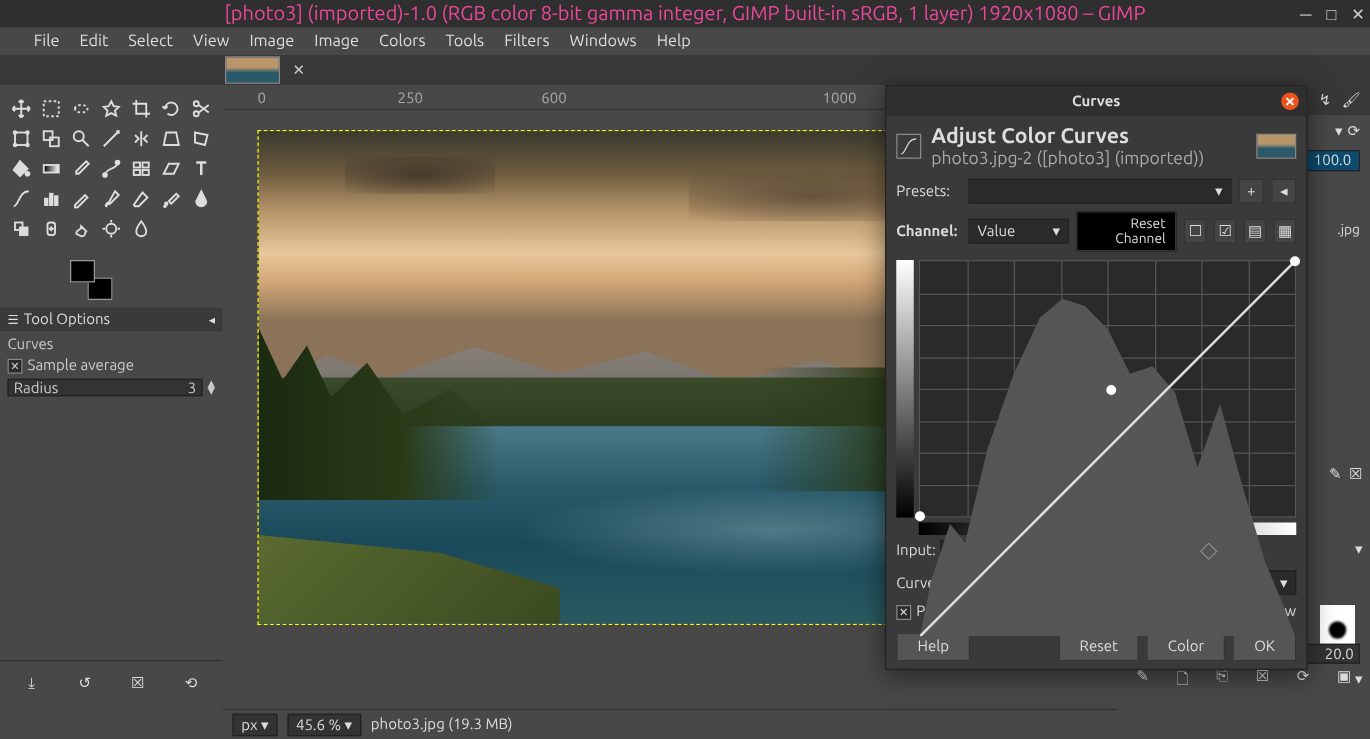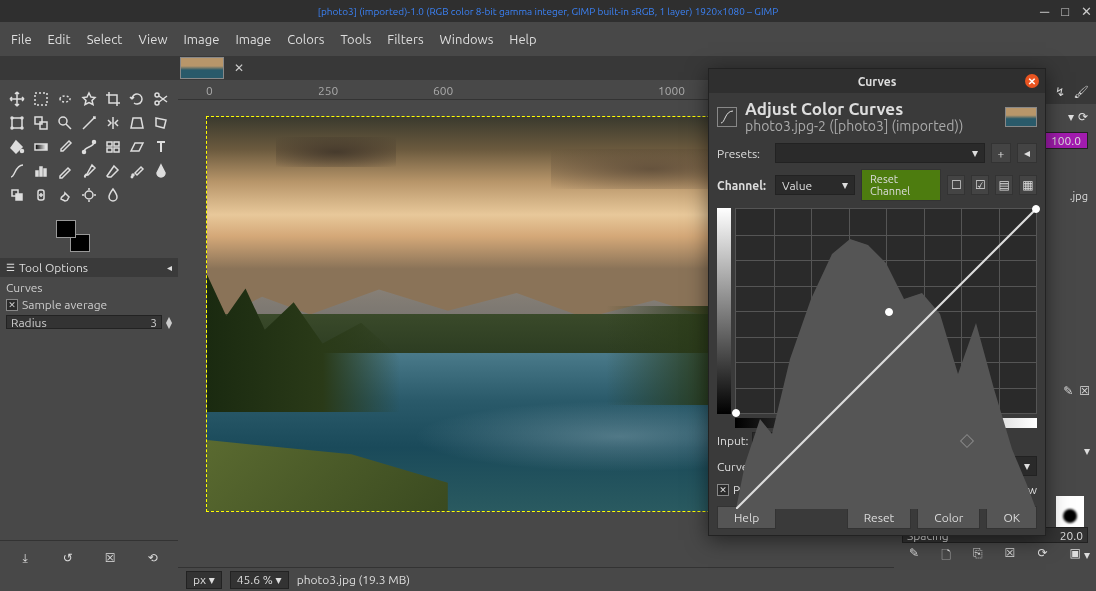--- a/index.html
+++ b/index.html
@@ -1,21 +1,21 @@
 <!DOCTYPE html>
 <html><head>
 <meta charset="utf-8">
 <style>
 * { margin: 0; padding: 0; box-sizing: border-box; font-family: "Segoe UI", Ubuntu, Arial, sans-serif; font-size: 12px; }
 body { background: #484848; color: #ddd; width: 1096px; height: 591px; overflow: hidden; position: relative; }
 .titlebar { height: 22px; background: #2f2f2f; display: flex; align-items: center; justify-content: center; position: relative; }
-.titlebar-text { color: #3b82f6; font-size: 10px; }
+.titlebar-text { color: #ec4899; font-size: 16px; }
 .titlebar-controls { position: absolute; right: 4px; display: flex; gap: 12px; }
 .titlebar-controls span { color: #ccc; cursor: pointer; font-size: 13px; }
-.menubar { height: 34px; background: #484848; display: flex; align-items: center; gap: 2px; padding: 0 4px; }
+.menubar { height: 22px; background: #484848; display: flex; align-items: center; gap: 2px; padding: 0 20px; }
 .menubar span { padding: 2px 7px; color: #ddd; cursor: pointer; font-size: 13px; }
 .toolbar-top { height: 24px; background: #383838; display: flex; align-items: center; padding-left: 180px; gap: 6px; position: relative; }
 .image-thumb { width: 44px; height: 22px; background: #666; border: 1px solid #888; }
 .thumb-close { color: #ccc; padding: 0 4px; cursor: pointer; }
 .main-area { display: flex; height: 495px; }
 .left-panel { width: 178px; background: #484848; display: flex; flex-direction: column; }
 .toolbox { padding: 8px 6px; display: grid; grid-template-columns: repeat(7, 22px); gap: 2px; }
 .tool-btn { width: 22px; height: 22px; display: flex; align-items: center; justify-content: center; cursor: pointer; color: #ddd; }
 .tool-btn svg { width: 16px; height: 16px; stroke: #ddd; fill: none; stroke-width: 1.5; }
 .color-swatches { margin: 6px 0 6px 56px; width: 34px; height: 32px; position: relative; }
@@ -56,21 +56,21 @@
 .dlg-header { display: flex; padding: 6px 8px; gap: 8px; align-items: center; }
 .dlg-header-icon { width: 20px; height: 20px; border: 1px solid #888; display: flex; align-items: center; justify-content: center; }
 .dlg-header-text { flex: 1; }
 .dlg-header-title { font-weight: 600; font-size: 17px; }
 .dlg-header-sub { font-size: 14px; color: #aaa; }
 .dlg-header-thumb { width: 32px; height: 20px; background: #654; border: 1px solid #888; }
 .dlg-row { display: flex; align-items: center; padding: 3px 8px; gap: 6px; font-size: 11px; }
 .dlg-label { min-width: 52px; }
 .dlg-select { flex: 1; background: #2a2a2a; border: 1px solid #222; padding: 2px 6px; display: flex; justify-content: space-between; align-items: center; cursor: pointer; height: 20px; }
 .dlg-select.small { flex: 0 0 80px; }
-.dlg-btn { background: #4d7c0f; border: 1px solid #333; padding: 3px 8px; cursor: pointer; font-size: 11px; }
+.dlg-btn { background: #000000; border: 1px solid #333; padding: 3px 8px; cursor: pointer; font-size: 11px; text-align: right; }
 .dlg-iconbtn { width: 20px; height: 20px; background: #444; border: 1px solid #333; display: flex; align-items: center; justify-content: center; cursor: pointer; }
 .curve-area { flex: 1; display: flex; padding: 4px 8px; gap: 4px; }
 .gradient-v { width: 14px; background: linear-gradient(180deg, #fff, #000); }
 .curve-grid { flex: 1; background: #2a2a2a; position: relative; border: 1px solid #555; }
 .grid-line-h, .grid-line-v { position: absolute; background: #555; }
 .grid-line-h { left: 0; right: 0; height: 1px; }
 .grid-line-v { top: 0; bottom: 0; width: 1px; }
 .histogram { position: absolute; inset: 0; }
 .curve-line { position: absolute; inset: 0; }
 .curve-point { position: absolute; width: 8px; height: 8px; border: 1px solid #fff; background: #fff; border-radius: 4px; transform: translate(-4px, -4px); }
@@ -382,21 +382,21 @@
       <div class="tab-icon">▦</div>
       <div class="tab-icon">✂</div>
       <div class="tab-icon">↯</div>
       <div class="tab-icon">🖌</div>
     </div>
     <div class="right-body">
       <div style="position:absolute;top:6px;right:8px;display:flex;align-items:center;gap:4px;">
         <span>▾</span>
         <span>⟳</span>
       </div>
-      <div style="position:absolute;top:28px;right:8px;background:#a21caf;border:1px solid #222;padding:1px 6px;">100.0</div>
+      <div style="position:absolute;top:28px;right:8px;background:#0c4a6e;border:1px solid #222;padding:1px 6px;">100.0</div>
       <div style="position:absolute;top:86px;right:8px;font-size:11px;">.jpg</div>
       <div style="position:absolute;top:280px;right:6px;display:flex;gap:6px;">
         <span>✎</span>
         <span>☒</span>
       </div>
       <div style="position:absolute;top:340px;right:6px;">▾</div>
       <div class="brush-preview">
           <div class="brush-dot"></div>
         </div>
       <div style="position:absolute;top:444px;right:6px;">▾</div>

